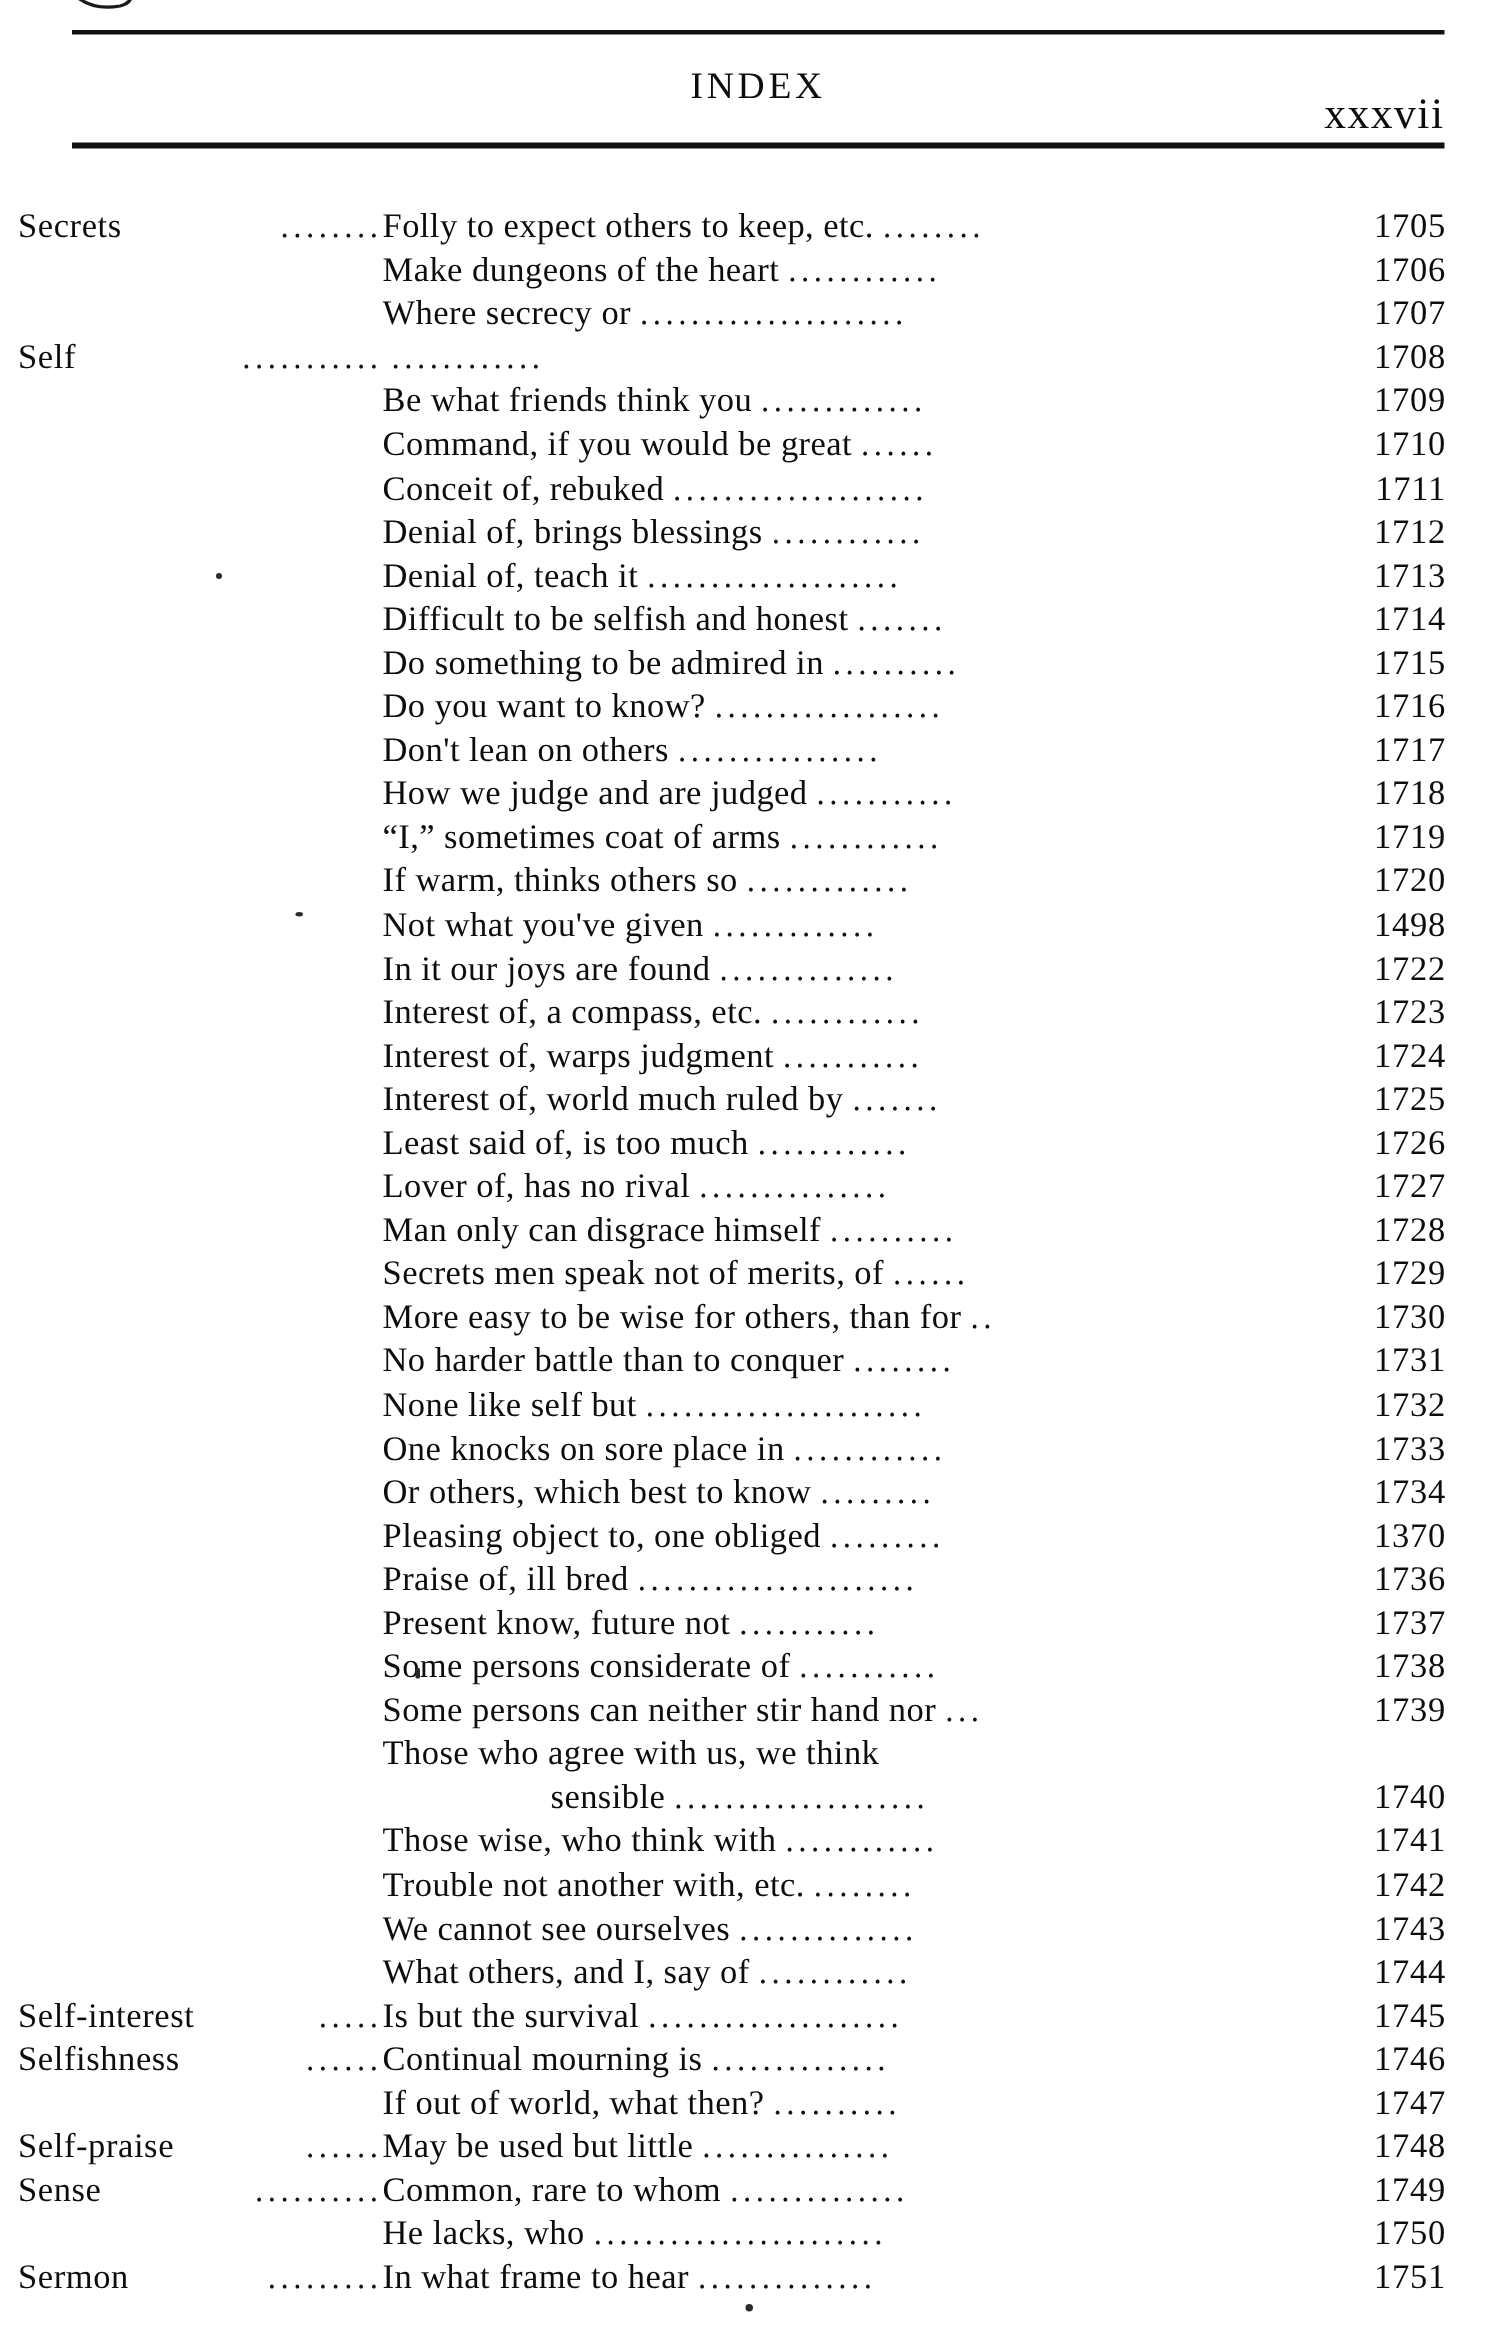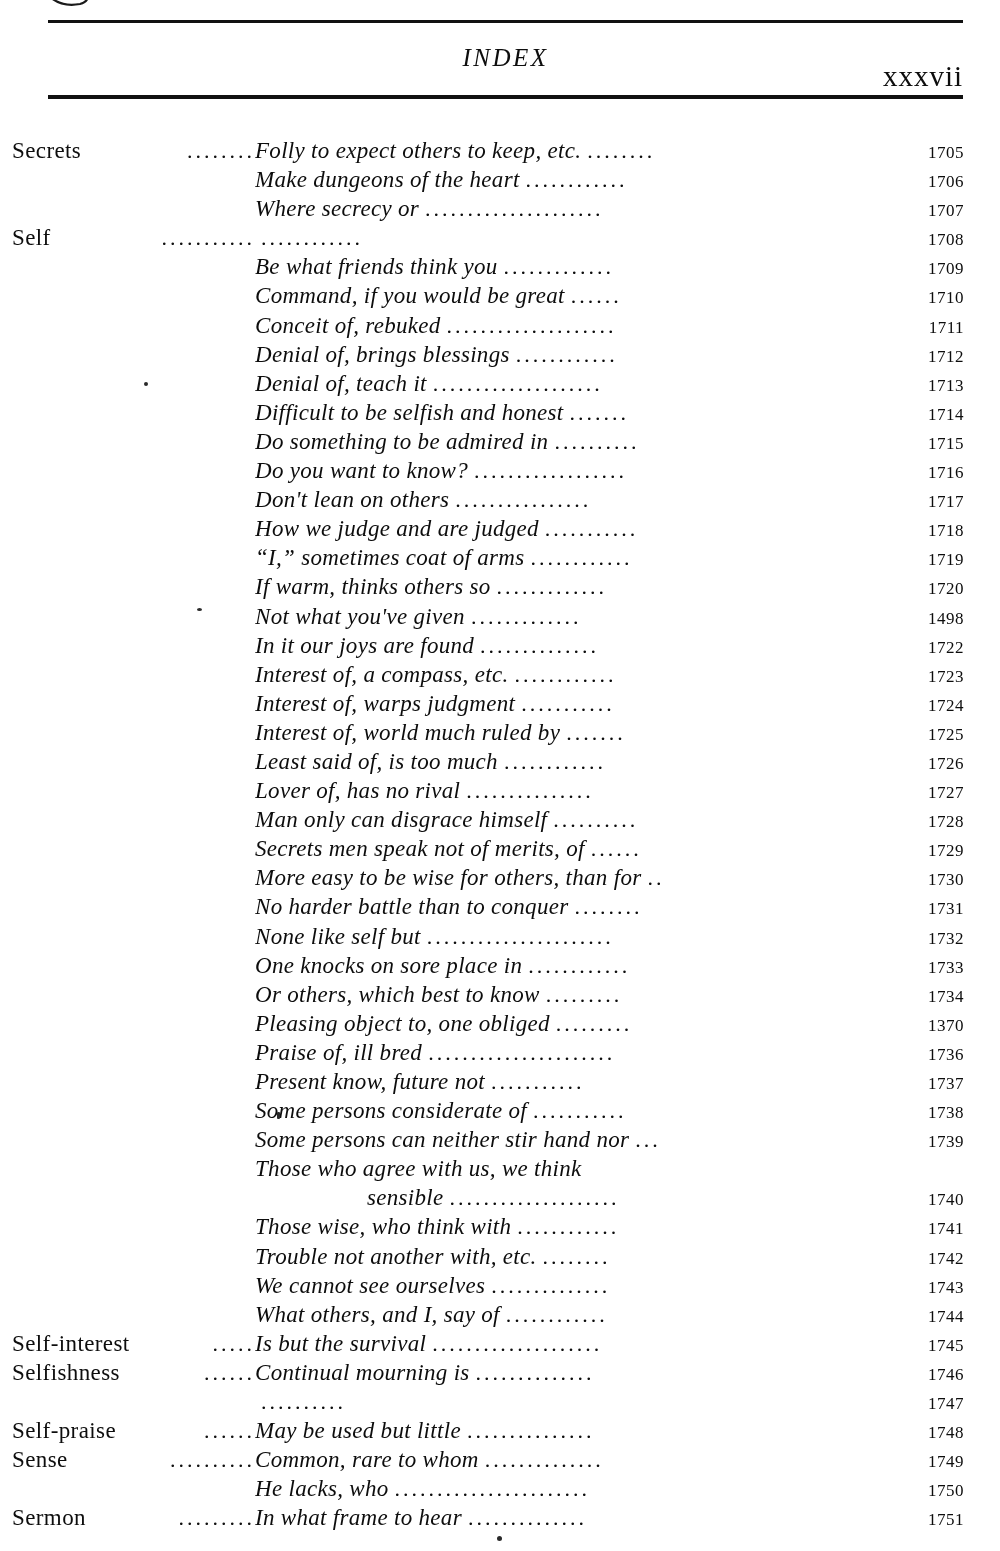--- a/index.html
+++ b/index.html
@@ -33,21 +33,20 @@
   .header-title {
     position: absolute;
     left: 0;
     top: 0;
     width: 100%;
     text-align: center;
     font-size: 25px;
     letter-spacing: 2.5px;
     font-family: "Liberation Serif", serif;
     font-weight: normal;
-    font-style: italic;
   }
   .header-folio {
     position: absolute;
     right: 0;
     top: 16px;
     font-size: 29px;
     letter-spacing: 1px;
   }
   .rule {
     position: absolute;
@@ -111,38 +110,37 @@
   }
   .body {
     flex: 1;
     display: flex;
     align-items: baseline;
     overflow: hidden;
     padding-right: 14px;
   }
   .body .text {
     letter-spacing: 0.3px;
-    font-style: italic;
   }
   .body .dots {
     flex: 1;
     overflow: hidden;
     margin: 0 6px 0 6px;
     letter-spacing: 3px;
     font-size: 22px;
     white-space: nowrap;
     text-align: left;
   }
   .num {
     width: 88px;
     text-align: right;
     padding-right: 36px;
     box-sizing: border-box;
     letter-spacing: 0.5px;
-    font-size: 17px;
+    font-size: 23px;
   }
   .wrap-second .body {
     padding-left: 112px;
     justify-content: space-between;
   }
 
   
   .stray-dot {
     position: absolute;
     width: 4px;
@@ -645,20 +643,21 @@
           <span class="dots">..............</span>
         </div>
         <div class="num">1746</div>
       </div>
       <div class="entry">
         <div class="head">
           <span class="term"></span>
           <span class="lead"></span>
         </div>
         <div class="body">
+          <span class="text">If  out  of  world,  what  then?</span>
           <span class="dots">..........</span>
         </div>
         <div class="num">1747</div>
       </div>
       <div class="entry">
         <div class="head">
           <span class="term">Self-praise</span>
           <span class="lead">......</span>
         </div>
         <div class="body">

